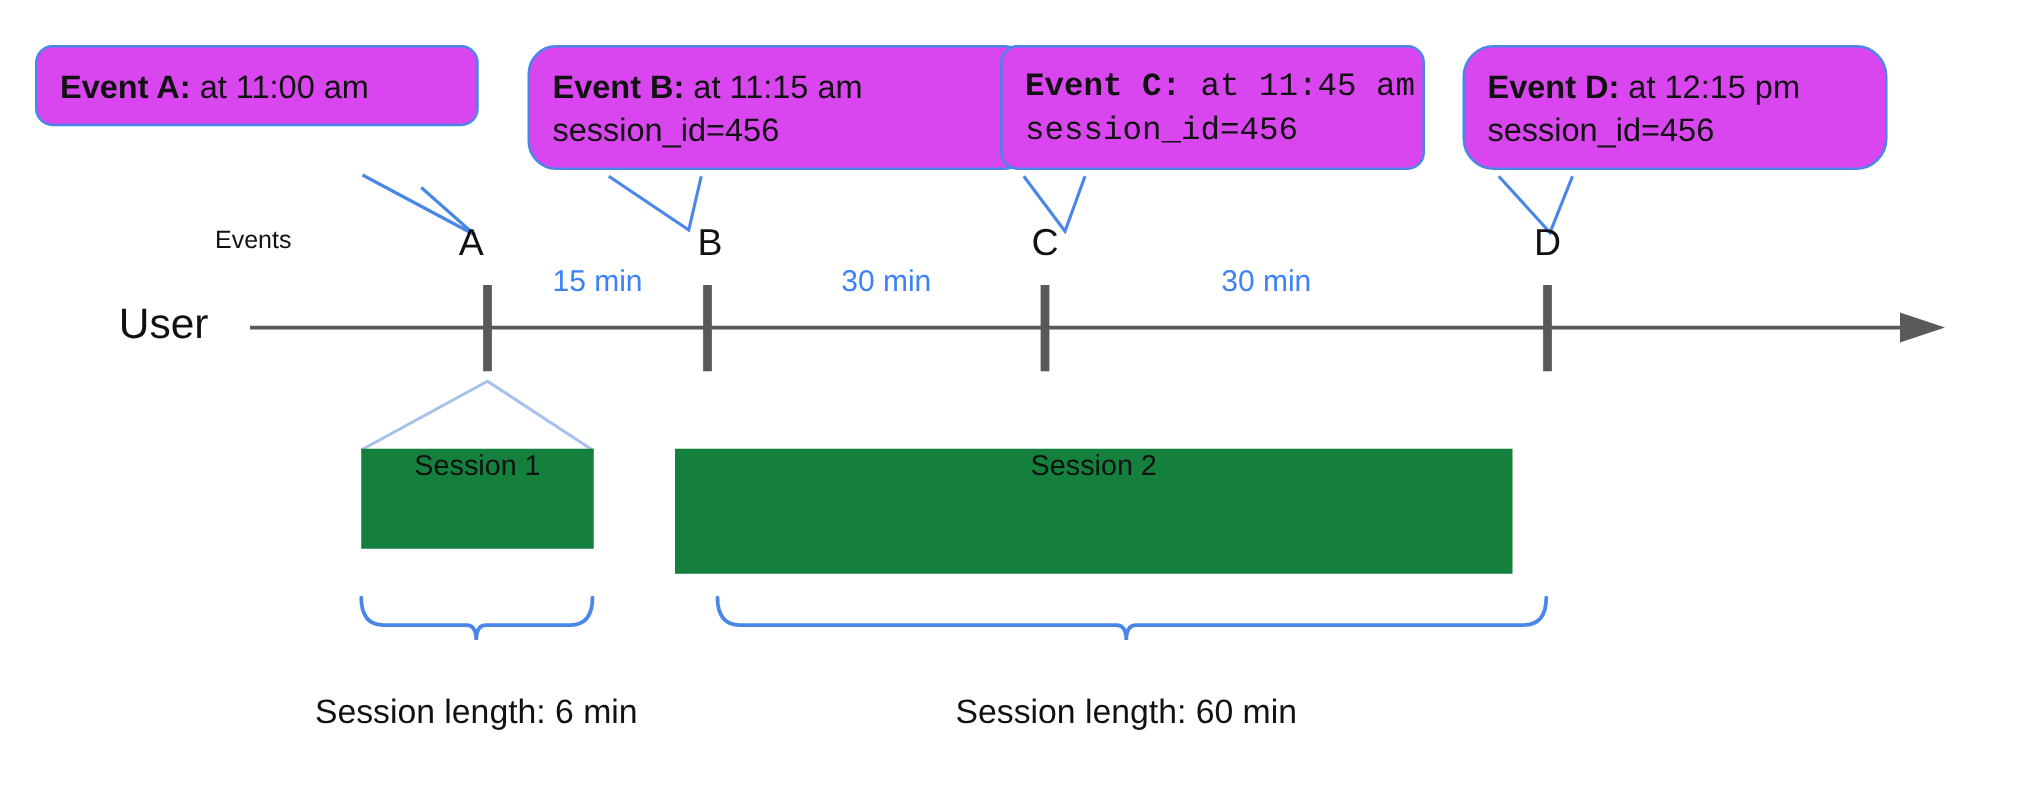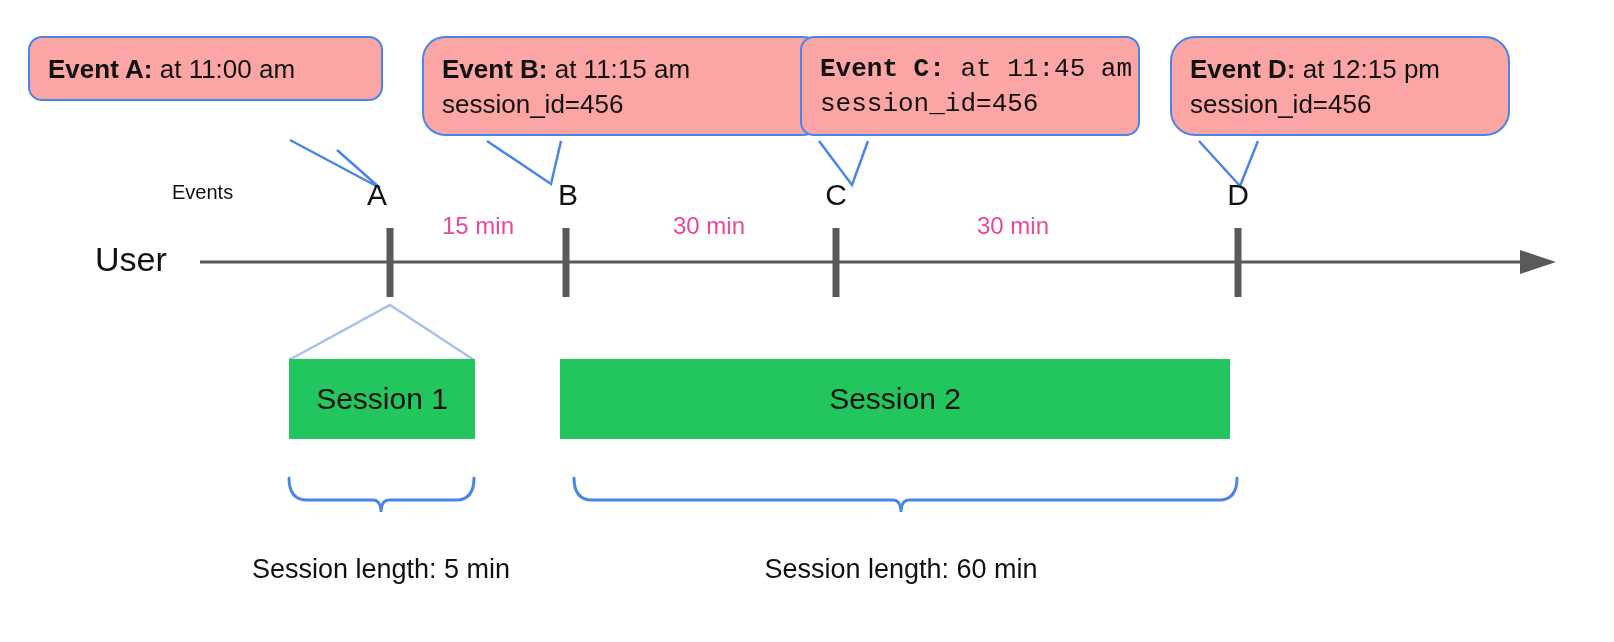--- a/index.html
+++ b/index.html
@@ -24,21 +24,21 @@
     width: 1614px;
     height: 642px;
   }
 
   
   .callout {
     position: absolute;
     box-sizing: border-box;
     border: 2px solid #4a86e8;
     border-radius: 14px;
-    background: #fca5a5;
+    background: #d946ef;
     padding: 14px 28px 12px 18px;
     line-height: 1.35;
     font-size: 26px;
     color: #111111;
     white-space: nowrap;
   }
   .callout .ev-title {
     font-weight: bold;
   }
   .callout .ln2 {
@@ -61,34 +61,34 @@
   .marker-letter {
     position: absolute;
     font-size: 30px;
     color: #111111;
     transform: translateX(-50%);
     white-space: nowrap;
   }
   .gap-label {
     position: absolute;
     font-size: 24px;
-    color: #ec4899;
+    color: #3b82f6;
     transform: translateX(-50%);
     white-space: nowrap;
   }
 
   
   .session-box {
     position: absolute;
     box-sizing: border-box;
-    background: #22c55e;
+    background: #15803d;
     display: flex;
-    align-items: center;
+    align-items: flex-start;
     justify-content: center;
-    font-size: 30px;
+    font-size: 23px;
     color: #111111;
     white-space: nowrap;
   }
 
   
   .len-label {
     position: absolute;
     font-size: 27px;
     color: #111111;
     transform: translateX(-50%);
@@ -150,20 +150,20 @@
   <div class="marker-letter" style="left:1238px; top:178px;">D</div>
 
   <div class="gap-label" style="left:478px; top:212px;">15 min</div>
   <div class="gap-label" style="left:709px; top:212px;">30 min</div>
   <div class="gap-label" style="left:1013px; top:212px;">30 min</div>
 
   <div class="session-box" style="left:289px; top:359px; width:186px; height:80px;">
     <span>Session 1</span>
   </div>
 
-  <div class="session-box" style="left:560px; top:359px; width:670px; height:80px;">
+  <div class="session-box" style="left:540px; top:359px; width:670px; height:100px;">
     <span>Session 2</span>
   </div>
 
-  <div class="len-label" style="left:381px; top:554px;">Session length: 5 min</div>
+  <div class="len-label" style="left:381px; top:554px;">Session length: 6 min</div>
   <div class="len-label" style="left:901px; top:554px;">Session length: 60 min</div>
 
 </div>
 
 </body></html>

